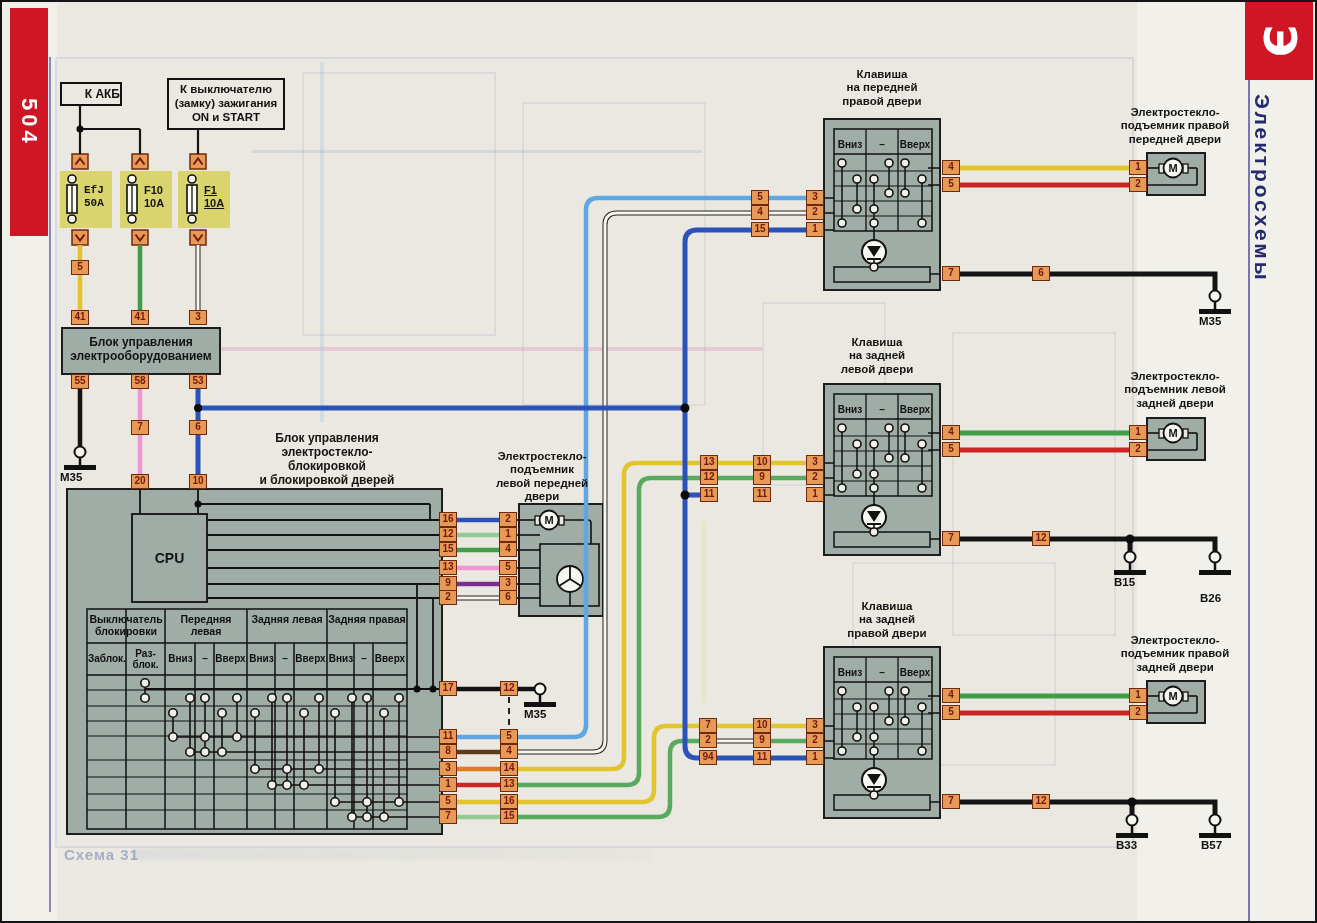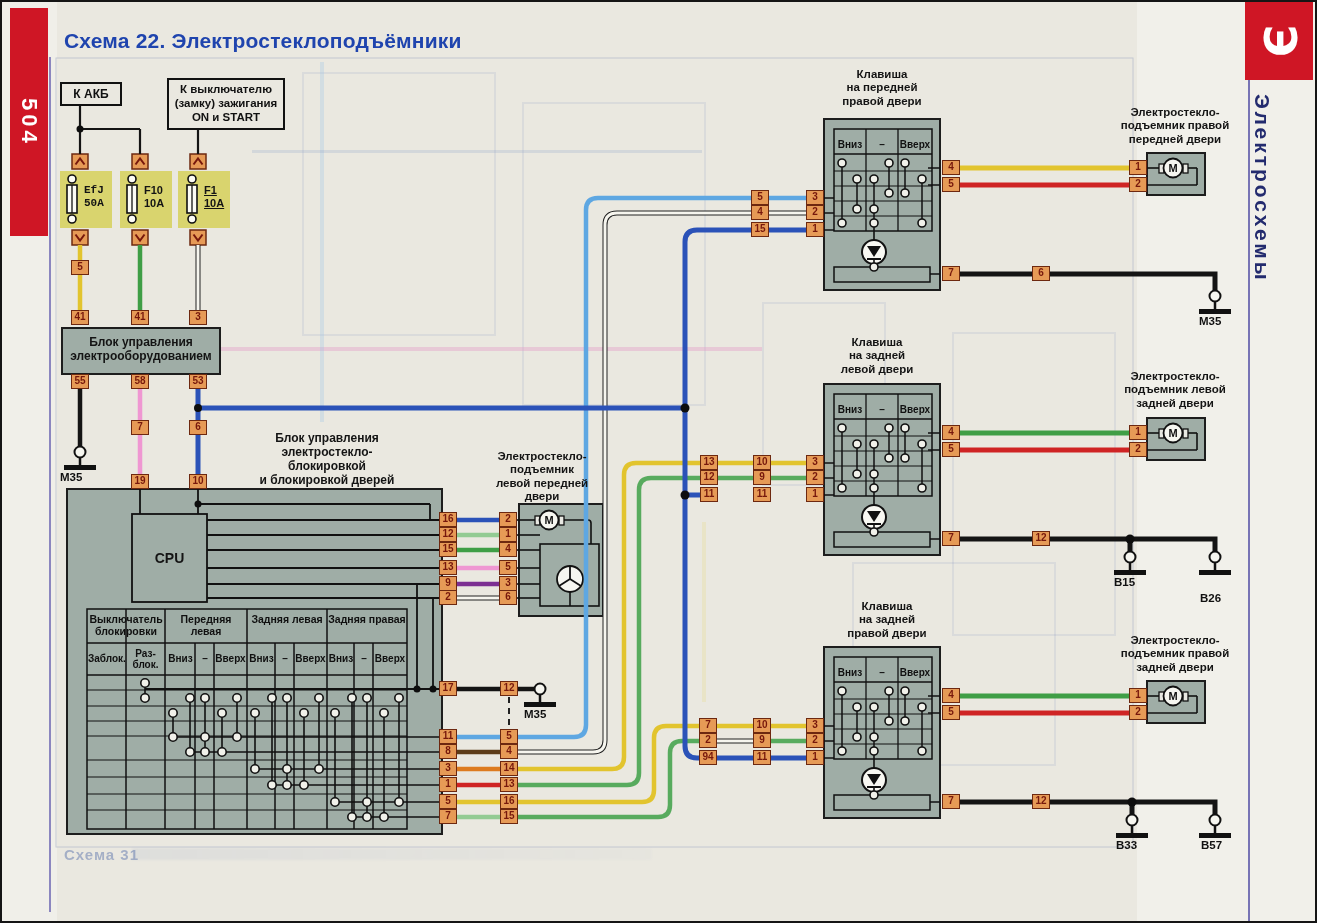--- a/index.html
+++ b/index.html
@@ -52,21 +52,21 @@
   <div class="ghost" style="left:520px;top:100px;width:180px;height:300px;"></div>
   <div class="ghost" style="left:760px;top:300px;width:120px;height:180px;"></div>
   <div class="ghost" style="left:950px;top:330px;width:160px;height:300px;"></div>
   <div class="ghost" style="left:850px;top:560px;width:200px;height:200px;"></div>
   <div class="ghostline" style="left:215px;top:345px;width:545px;height:4px;background:#e39cc8;opacity:.4;"></div>
   <div class="ghostline" style="left:318px;top:60px;width:4px;height:360px;background:#9cc3e8;"></div>
   <div class="ghostline" style="left:700px;top:520px;width:4px;height:180px;background:#e8dc90;"></div>
   <div class="ghostline" style="left:250px;top:148px;width:450px;height:3px;background:#8fa3c8;opacity:.25;"></div>
   <div class="ghostline" style="left:130px;top:846px;width:520px;height:12px;background:linear-gradient(90deg,rgba(70,100,170,.25),rgba(70,100,170,.08));filter:blur(1px);"></div>
 
-  <div class="box" style="left:58px;top:80px;width:62px;height:24px;">
+  <div class="box" style="left:58px;top:80px;width:62px;height:24px;justify-content:flex-end;">
     <span>К АКБ</span>
   </div>
   <div class="box" style="left:165px;top:76px;width:118px;height:52px;font-size:11.5px;">
     <div>
       <span style="display:block">К выключателю</span>
       <span style="display:block">(замку) зажигания</span>
       <span style="display:block">ON и START</span>
     </div>
   </div>
 
@@ -529,21 +529,21 @@
 
   <div class="chip" style="left:69px;top:258px">5</div>
   <div class="chip" style="left:69px;top:308px">41</div>
   <div class="chip" style="left:129px;top:308px">41</div>
   <div class="chip" style="left:187px;top:308px">3</div>
   <div class="chip" style="left:69px;top:372px">55</div>
   <div class="chip" style="left:129px;top:372px">58</div>
   <div class="chip" style="left:187px;top:372px">53</div>
   <div class="chip" style="left:129px;top:418px">7</div>
   <div class="chip" style="left:187px;top:418px">6</div>
-  <div class="chip" style="left:129px;top:472px">19</div>
+  <div class="chip" style="left:129px;top:472px">20</div>
   <div class="chip" style="left:187px;top:472px">10</div>
 
   <div class="chip" style="left:437px;top:510px">16</div>
   <div class="chip" style="left:437px;top:525px">12</div>
   <div class="chip" style="left:437px;top:540px">15</div>
   <div class="chip" style="left:437px;top:558px">13</div>
   <div class="chip" style="left:437px;top:574px">9</div>
   <div class="chip" style="left:437px;top:588px">2</div>
   <div class="chip" style="left:497px;top:510px">2</div>
   <div class="chip" style="left:497px;top:525px">1</div>
@@ -612,16 +612,15 @@
   <div class="chip" style="left:1127px;top:686px">1</div>
   <div class="chip" style="left:1127px;top:703px">2</div>
 
   <div id="page-tab">
     <span>504</span>
   </div>
   <div id="e-tab">
     <span>Э</span>
   </div>
   <div id="side-label">Электросхемы</div>
-  <div id="title">Схема 22. Электростеклоподъёмники</div>
   <div id="ghost-caption">Схема 31</div>
 
 </div>
 
 </body></html>

